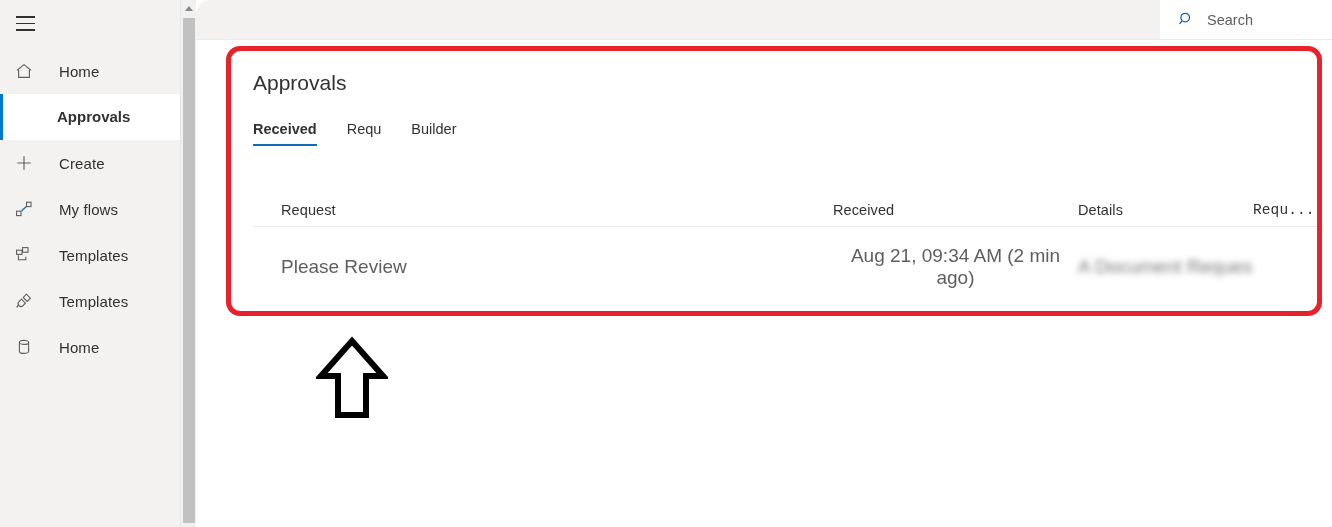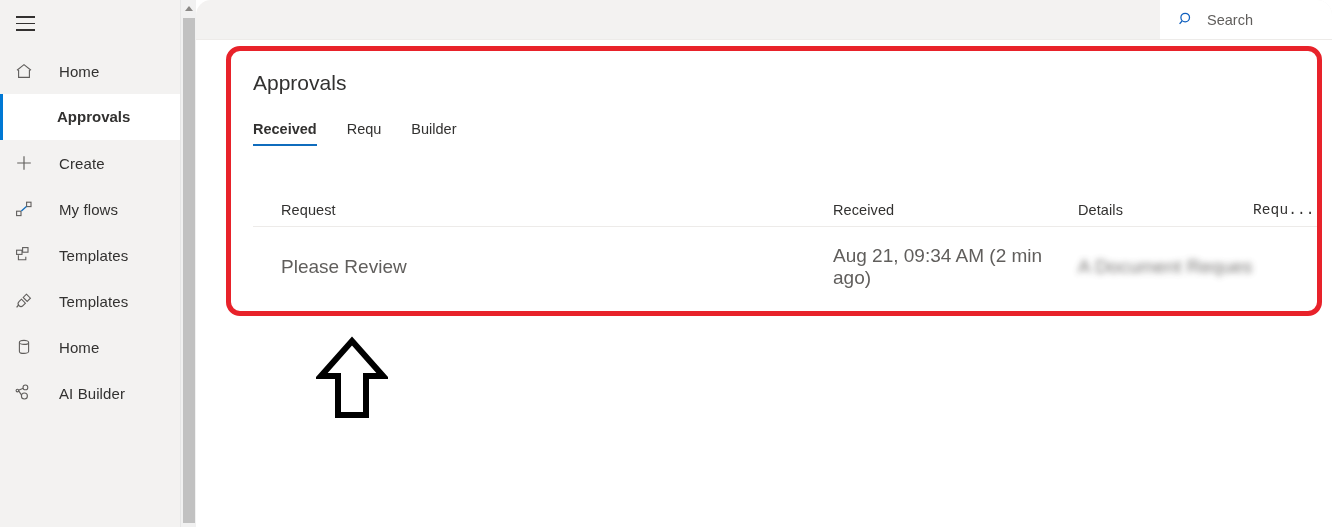--- a/index.html
+++ b/index.html
@@ -284,21 +284,21 @@
     color: #605e5c;
     margin-top: 20px;
   }
 
   .col-request  { flex: 0 0 552px; }
   .col-received { flex: 0 0 245px; }
   .col-details  { flex: 0 0 175px; }
   .col-requ     { flex: 1 1 auto; font-family: Liberation Mono, monospace; }
 
   .tbl-row .col-request { color: #605e5c; }
-  .tbl-row .col-received { color: #605e5c; }
+  .tbl-row .col-received { color: #605e5c; text-align: center; }
 
   .blurred {
     filter: blur(3.1px);
     color: #8a8886;
     font-size: 14px;
     white-space: nowrap;
     overflow: hidden;
     opacity: .85;
   }
 
@@ -415,36 +415,20 @@
           </svg>
         </span>
         <span class="nv-label">Home</span>
         <span class="nv-chev">
           <svg width="12" height="12" viewBox="0 0 12 12" fill="none" stroke="#605e5c" stroke-width="1.1">
             <path d="M2 4.4 6 8.1l4-3.7"></path>
           </svg>
         </span>
       </div>
 
-      <div class="nav-item">
-        <span class="nv-icon">
-          <svg width="20" height="20" viewBox="0 0 20 20" fill="none" stroke="#605e5c" stroke-width="1.1">
-            <circle cx="3.4" cy="7.6" r="1.3"></circle>
-            <circle cx="11.4" cy="4.4" r="2.4"></circle>
-            <circle cx="10.4" cy="13.0" r="3.0"></circle>
-            <path d="M4.7 7.9 7.6 12.1M5.0 7.0 9.4 5.3"></path>
-          </svg>
-        </span>
-        <span class="nv-label">AI Builder</span>
-        <span class="nv-chev">
-          <svg width="12" height="12" viewBox="0 0 12 12" fill="none" stroke="#605e5c" stroke-width="1.1">
-            <path d="M2 4.4 6 8.1l4-3.7"></path>
-          </svg>
-        </span>
-      </div>
 
     </div>
 
     <div class="sb-scroll">
       <div class="sb-arrow-up">
         <div class="tri"></div>
       </div>
       <div class="sb-thumb"></div>
     </div>
   </div>

